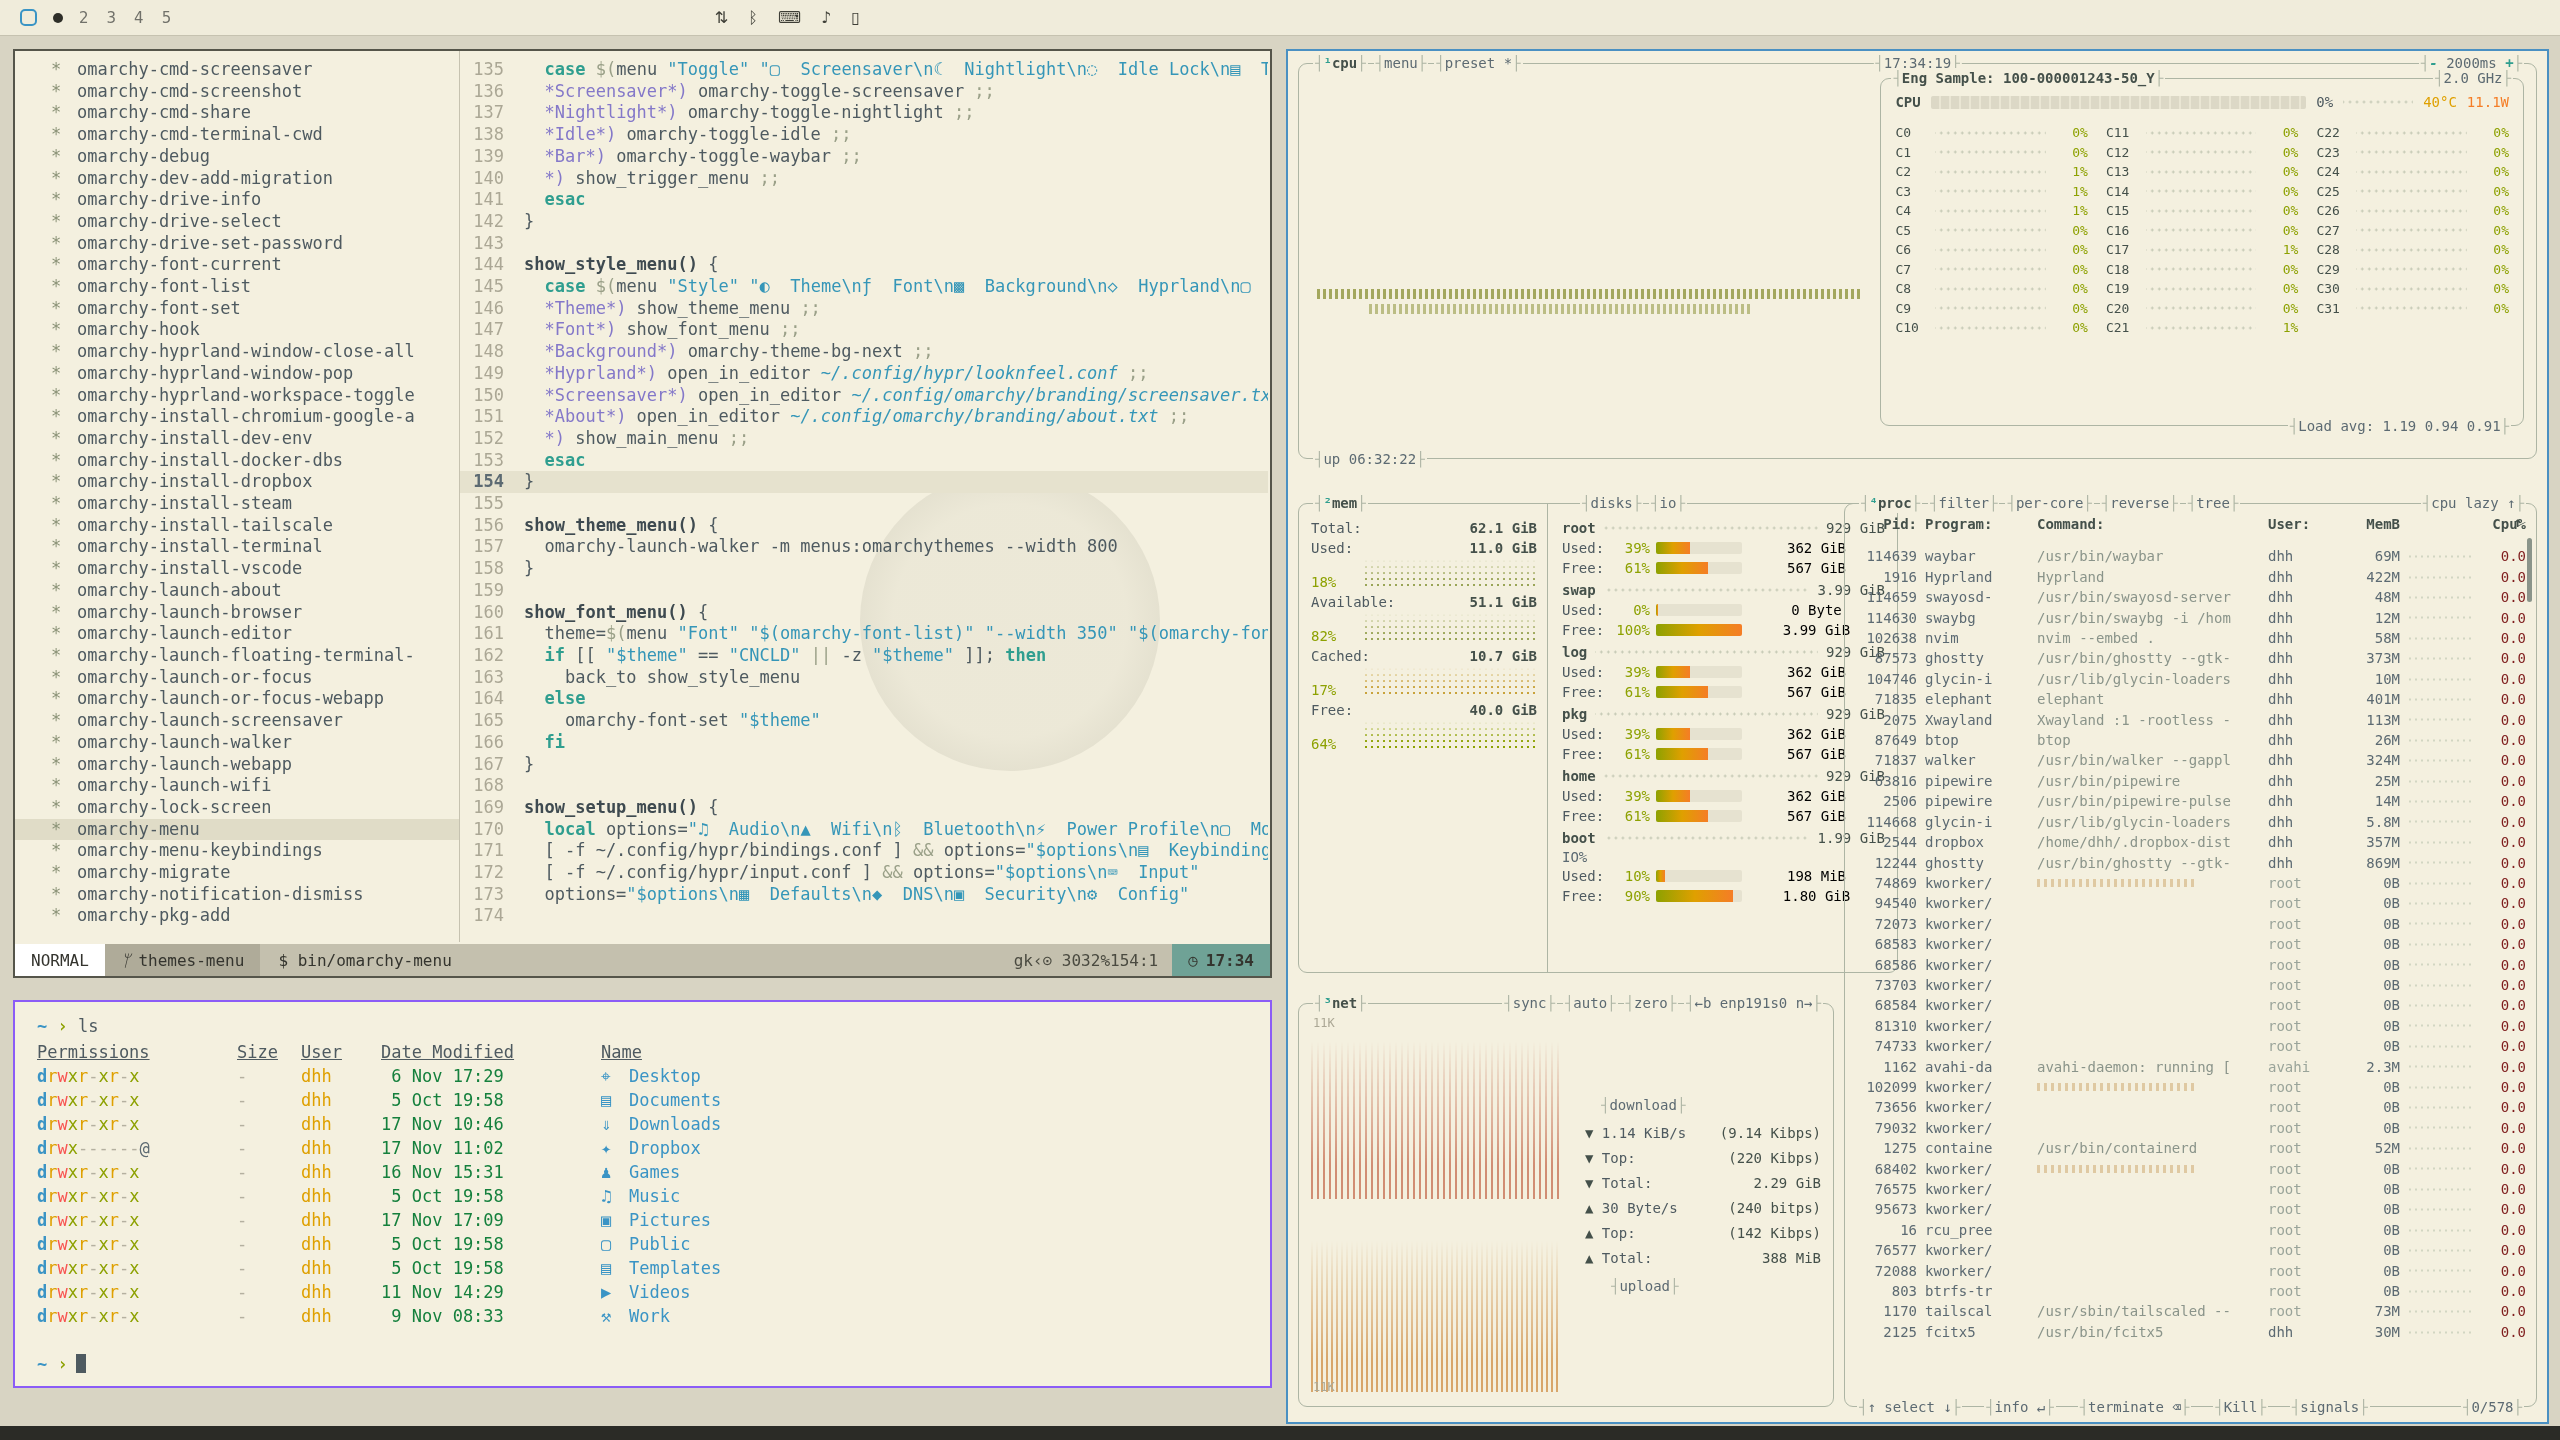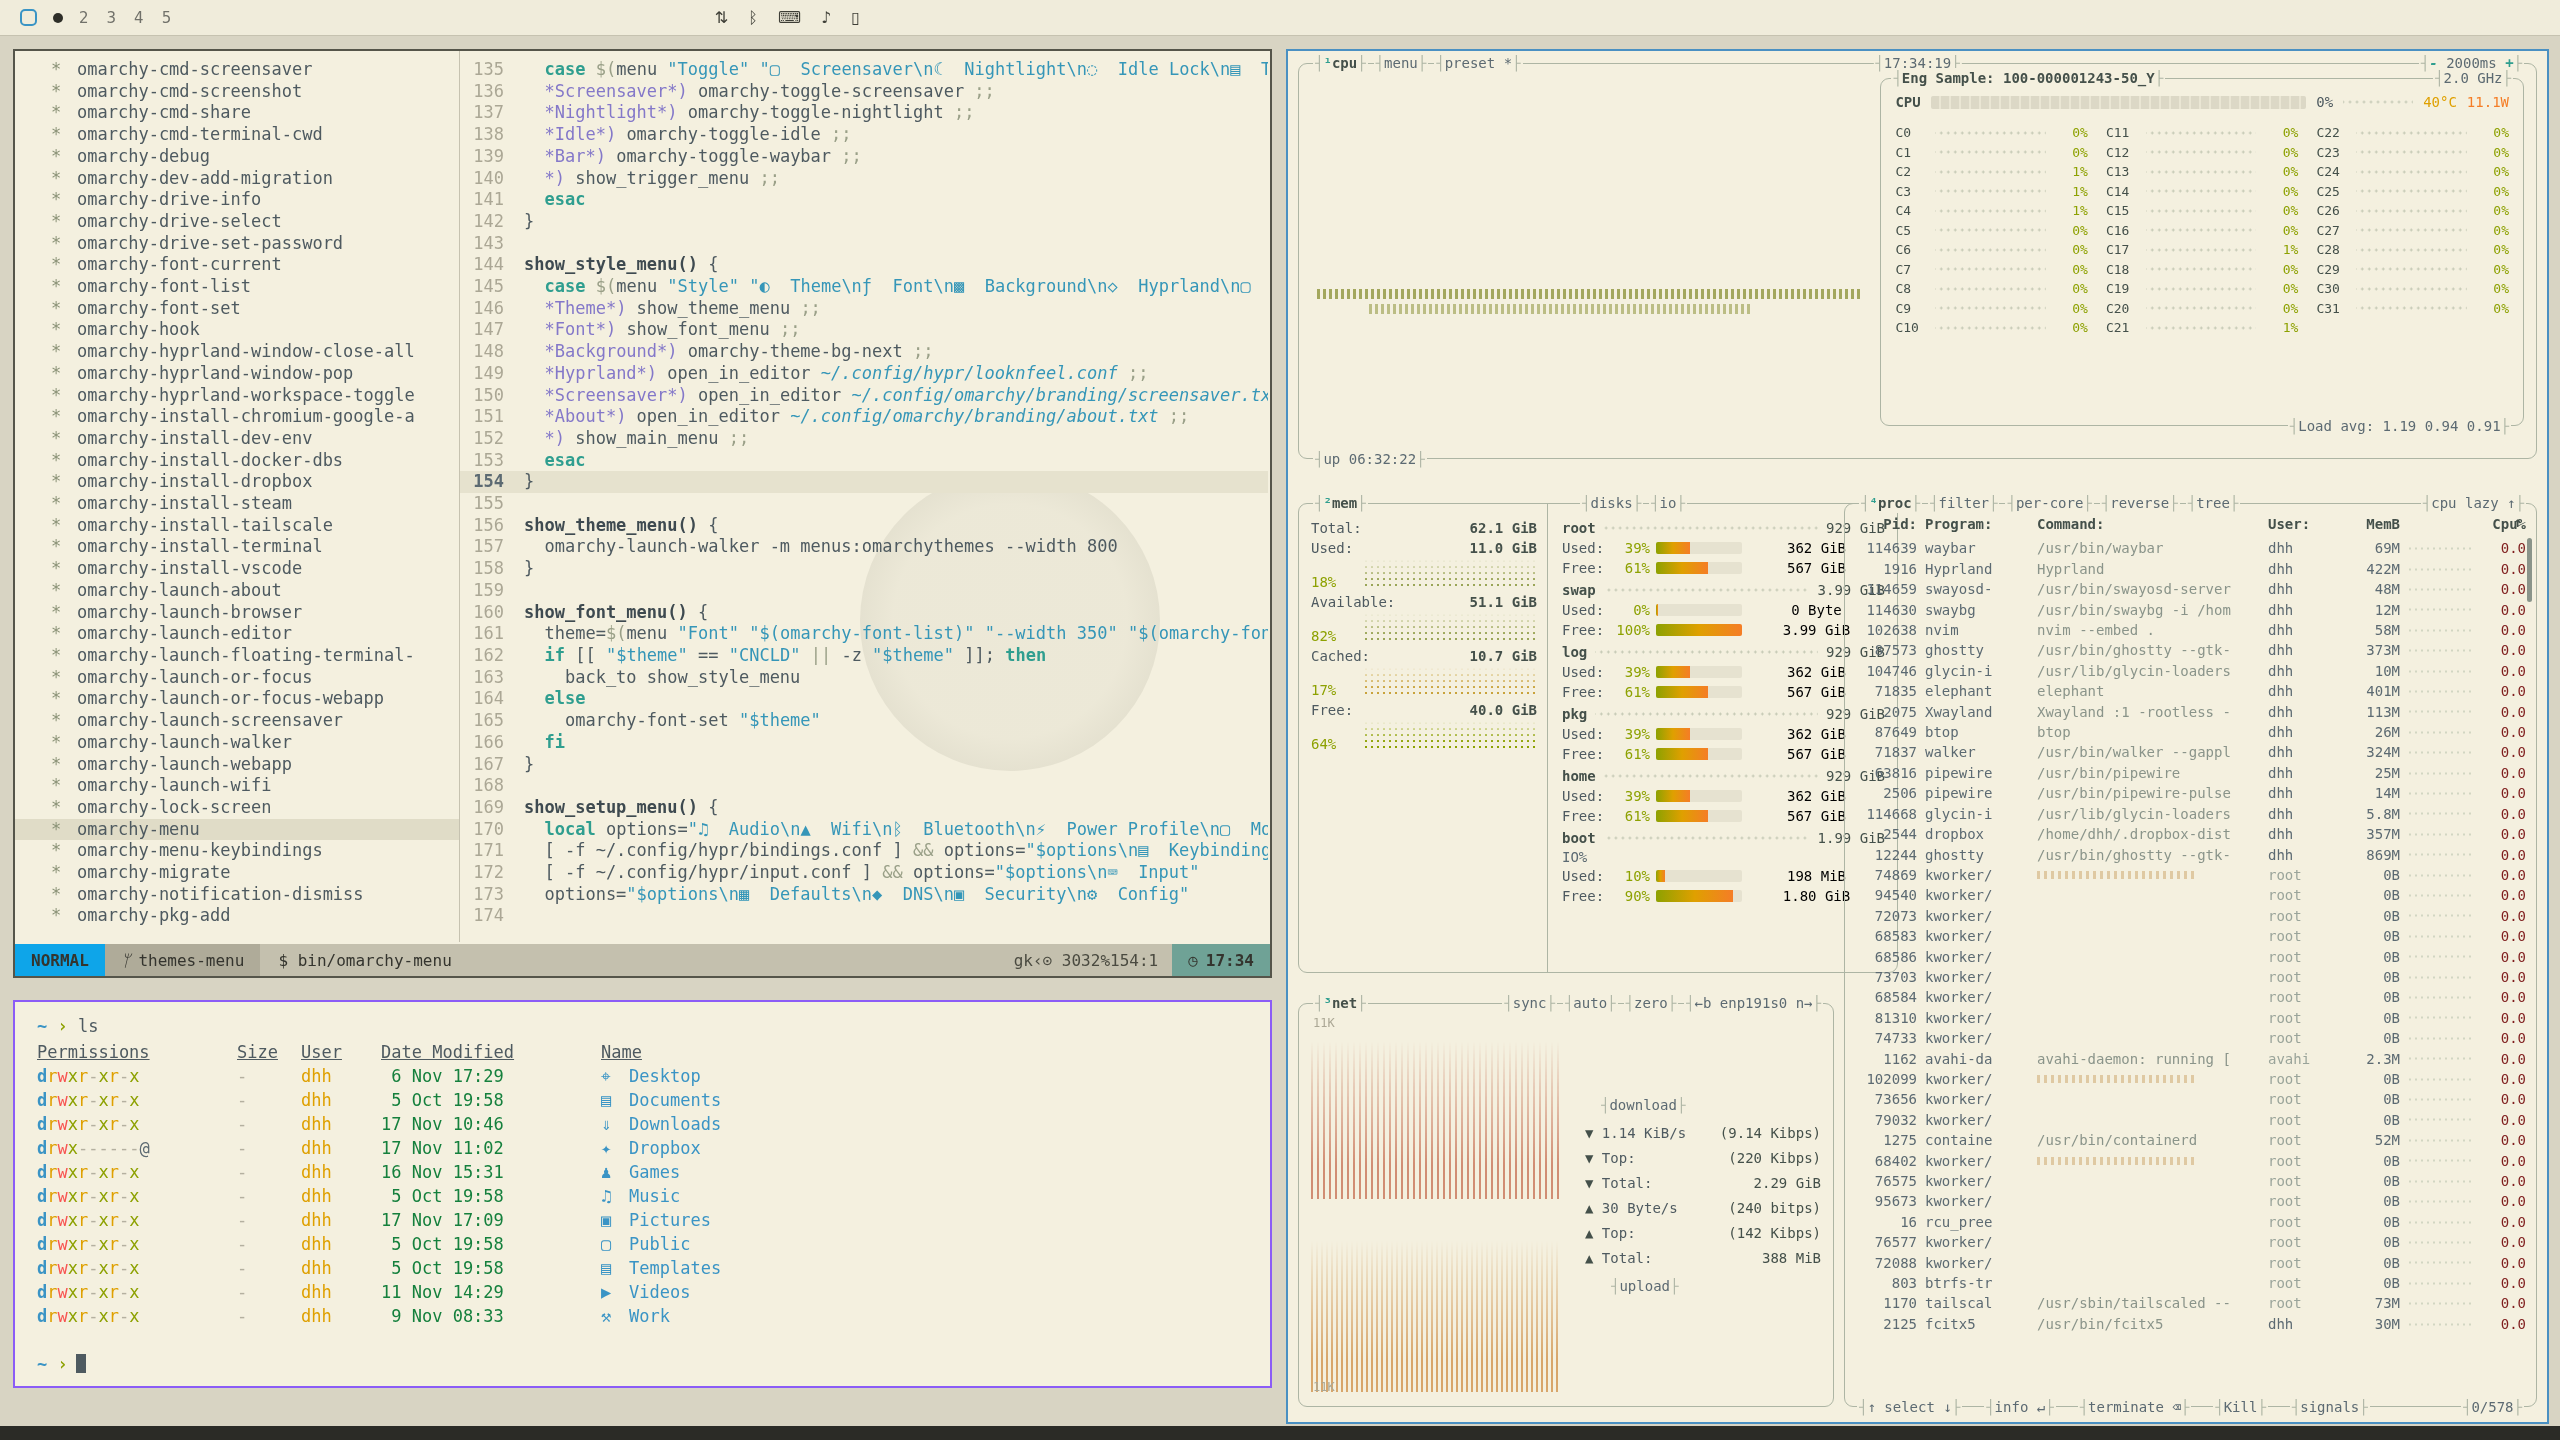--- a/index.html
+++ b/index.html
@@ -37,21 +37,21 @@
   .code-line{display:flex}
   .code-line.hl{background:#E6E2CE}
   .lnum{width:64px;flex:none;text-align:right;padding-right:20px;color:#ABA795}
   .code-line.hl .lnum{color:#5C6A72;font-weight:bold}
   .tk-f{color:#4E5A60}.tk-k{color:var(--teal);font-weight:bold}.tk-s{color:var(--str)}
   .tk-p{color:var(--purple)}.tk-o{color:#9AA088}.tk-t{color:var(--str);font-style:italic}
   .tk-d{color:#3E4A50;font-weight:bold}
   .editor-status{position:absolute;left:0;right:0;bottom:0;height:32px;background:#C4C0AE;display:flex;align-items:stretch;
     font-size:16px;color:#34342E;white-space:pre}
   .editor-status .seg{display:flex;align-items:center;padding:0 16px}
-  .seg.mode{background:#0ea5e9;font-weight:bold}
+  .seg.mode{background:#ffffff;font-weight:normal}
   .seg.branch{background:#AFAB99;gap:8px}
   .seg.cmd{padding:0 18px}
   .editor-status .flex{flex:1}
   .sb-right{display:flex;align-items:center;padding:0 14px;color:#4A4A40}
   .seg.clock{background:#6FA296;gap:8px;font-weight:bold}
   
   .t-prompt{white-space:pre}
   .t-tilde{color:var(--blue);font-weight:bold}
   .t-caret{color:var(--green);font-weight:bold}
   .ls-table{margin-top:2px}
@@ -123,21 +123,21 @@
     -webkit-mask-image:linear-gradient(to bottom,transparent 8%,#000 80%);mask-image:linear-gradient(to bottom,transparent 8%,#000 80%)}
   .net-stats{position:absolute;left:286px;right:12px;top:118px;display:flex;flex-direction:column;gap:2px}
   .net-line{display:flex;justify-content:space-between;line-height:23px;white-space:pre}
   .net-line .arr{color:#44504A;font-weight:bold}
   .net-line .nv{color:#44504A}
   .tag.download{position:absolute;left:300px;top:91px}
   .tag.upload{position:absolute;left:310px;top:272px}
   
   #proc-box{left:556px;top:452px;right:10px;height:904px;padding:10px 10px 8px}
   .proc-head,.proc-row{display:grid;grid-template-columns:62px 104px 1fr 64px 60px 64px 46px;column-gap:8px;white-space:pre;line-height:20.4px;align-items:center}
-  .proc-head{font-weight:bold;color:#44504A;margin-bottom:4px}
+  .proc-head{font-weight:bold;color:#44504A;margin-bottom:12px}
   .ph-r,.pc-pid,.pc-mem,.pc-cpu{text-align:right}
   .pc-pid{color:#5C6A72}.pc-prog{color:#5C6A72}.pc-cmd{color:#8A948A;overflow:hidden}
   .pc-user{color:#5C6A72}.pc-user.root{color:#9AA49A}.pc-mem{color:#5C6A72}.pc-cpu{color:#7f1d1d}
   .pc-lead{height:7px;background-image:radial-gradient(#D2D6C2 1.1px,transparent 1.1px);background-size:6px 6px;background-position:center}
   .pc-cmd.dim{background:repeating-linear-gradient(90deg,#DFC9A2 0 3px,transparent 3px 7px);height:8px;width:72%}
   .proc-scroll{position:absolute;right:4px;top:34px;width:5px;height:64px;background:#8A948A;border-radius:3px}
   .proc-footer{position:absolute;bottom:-11px;left:12px;display:flex;gap:22px}
   .proc-count{position:absolute;bottom:-11px;right:12px}
   .sort-up{position:absolute;right:14px;top:10px;color:#44504A;font-weight:bold}
 </style>

